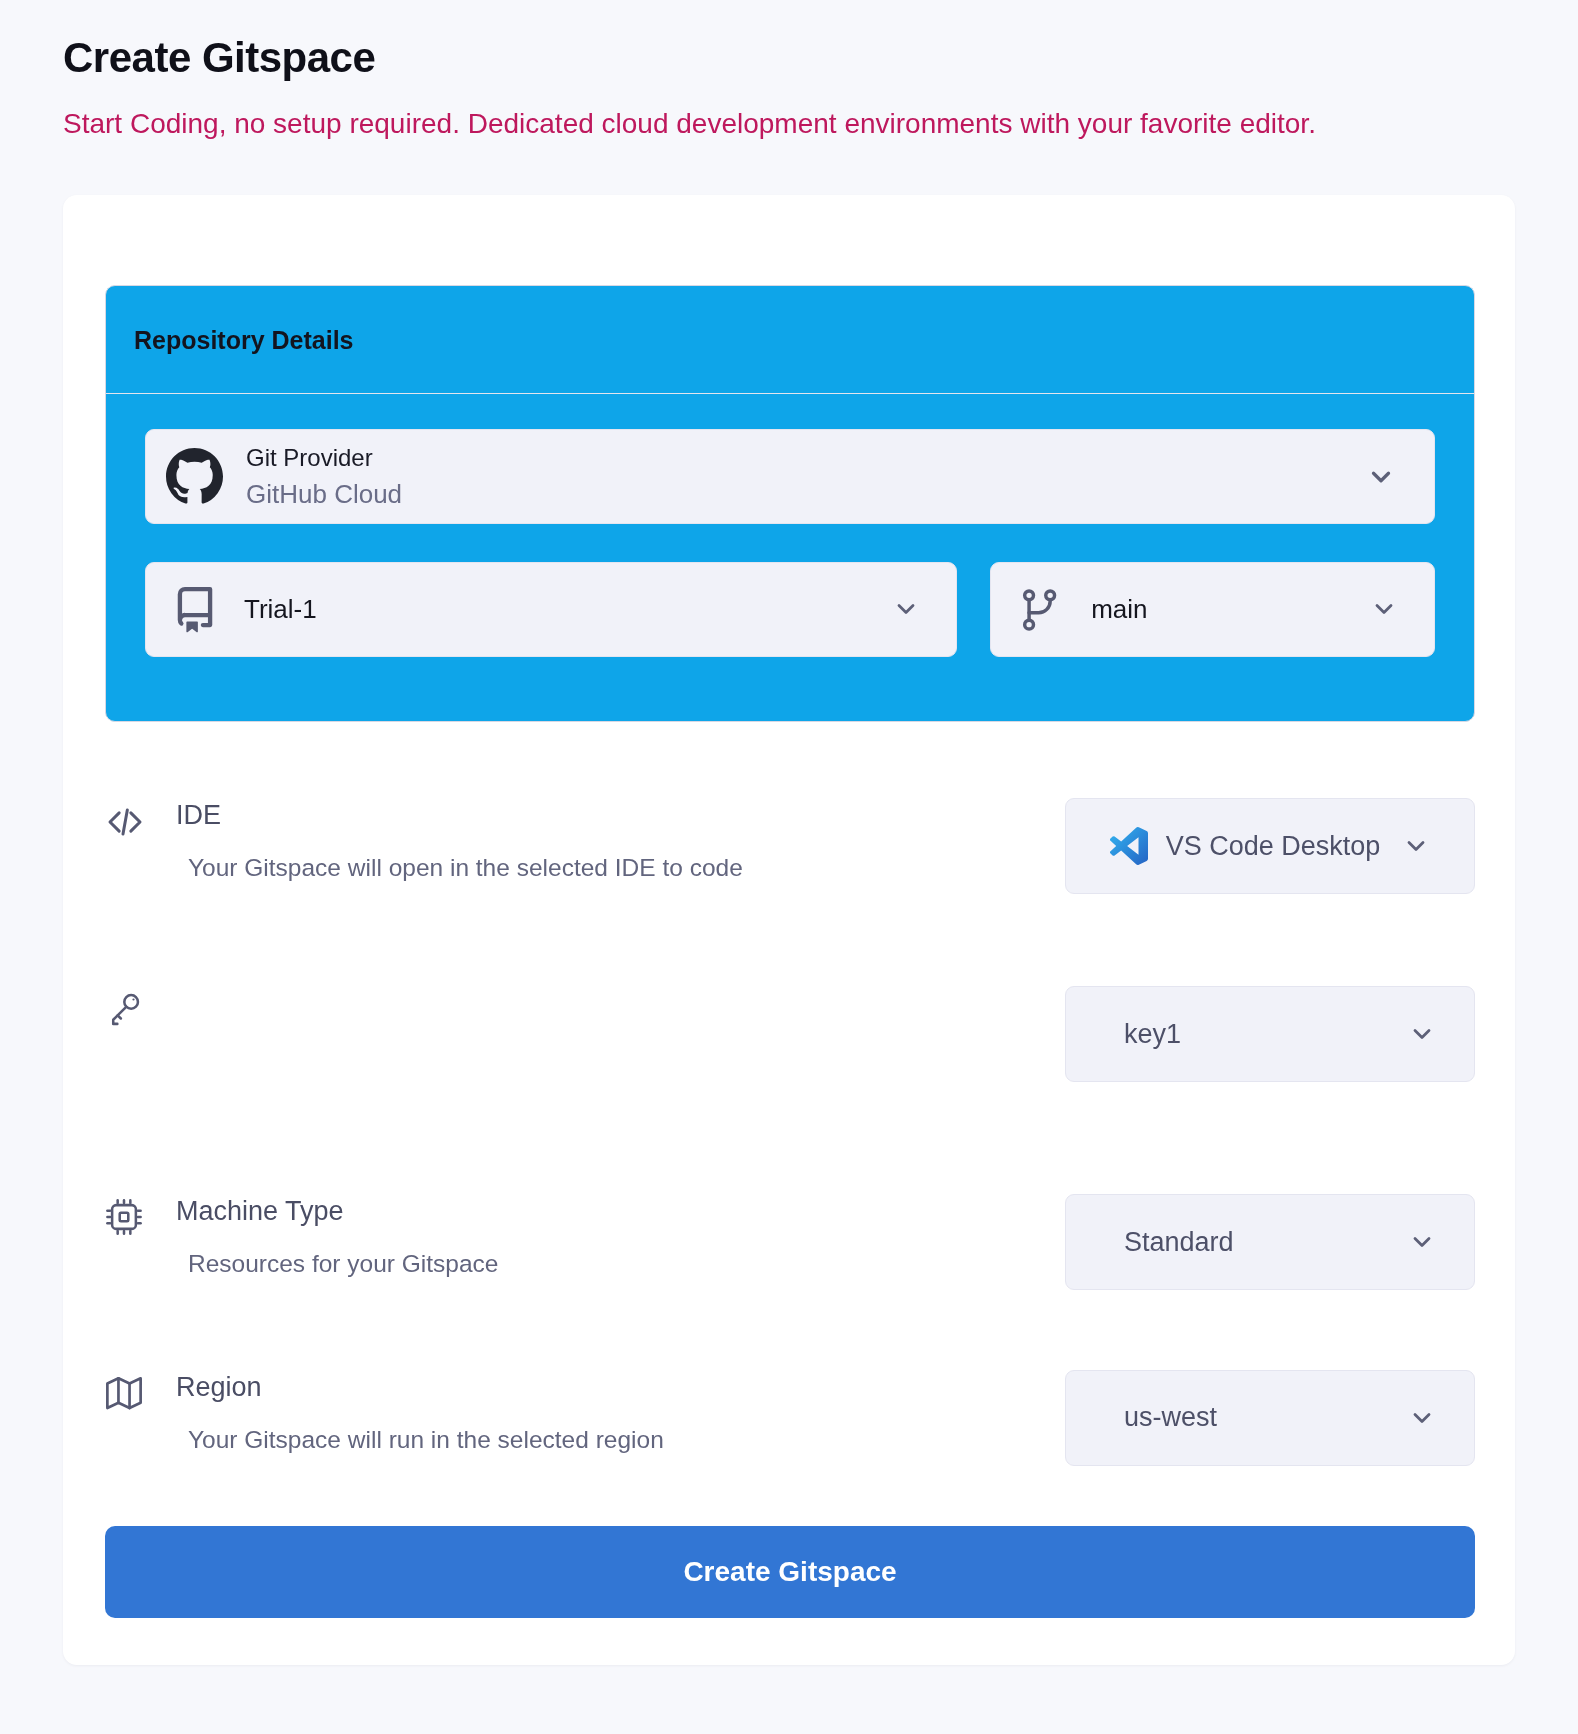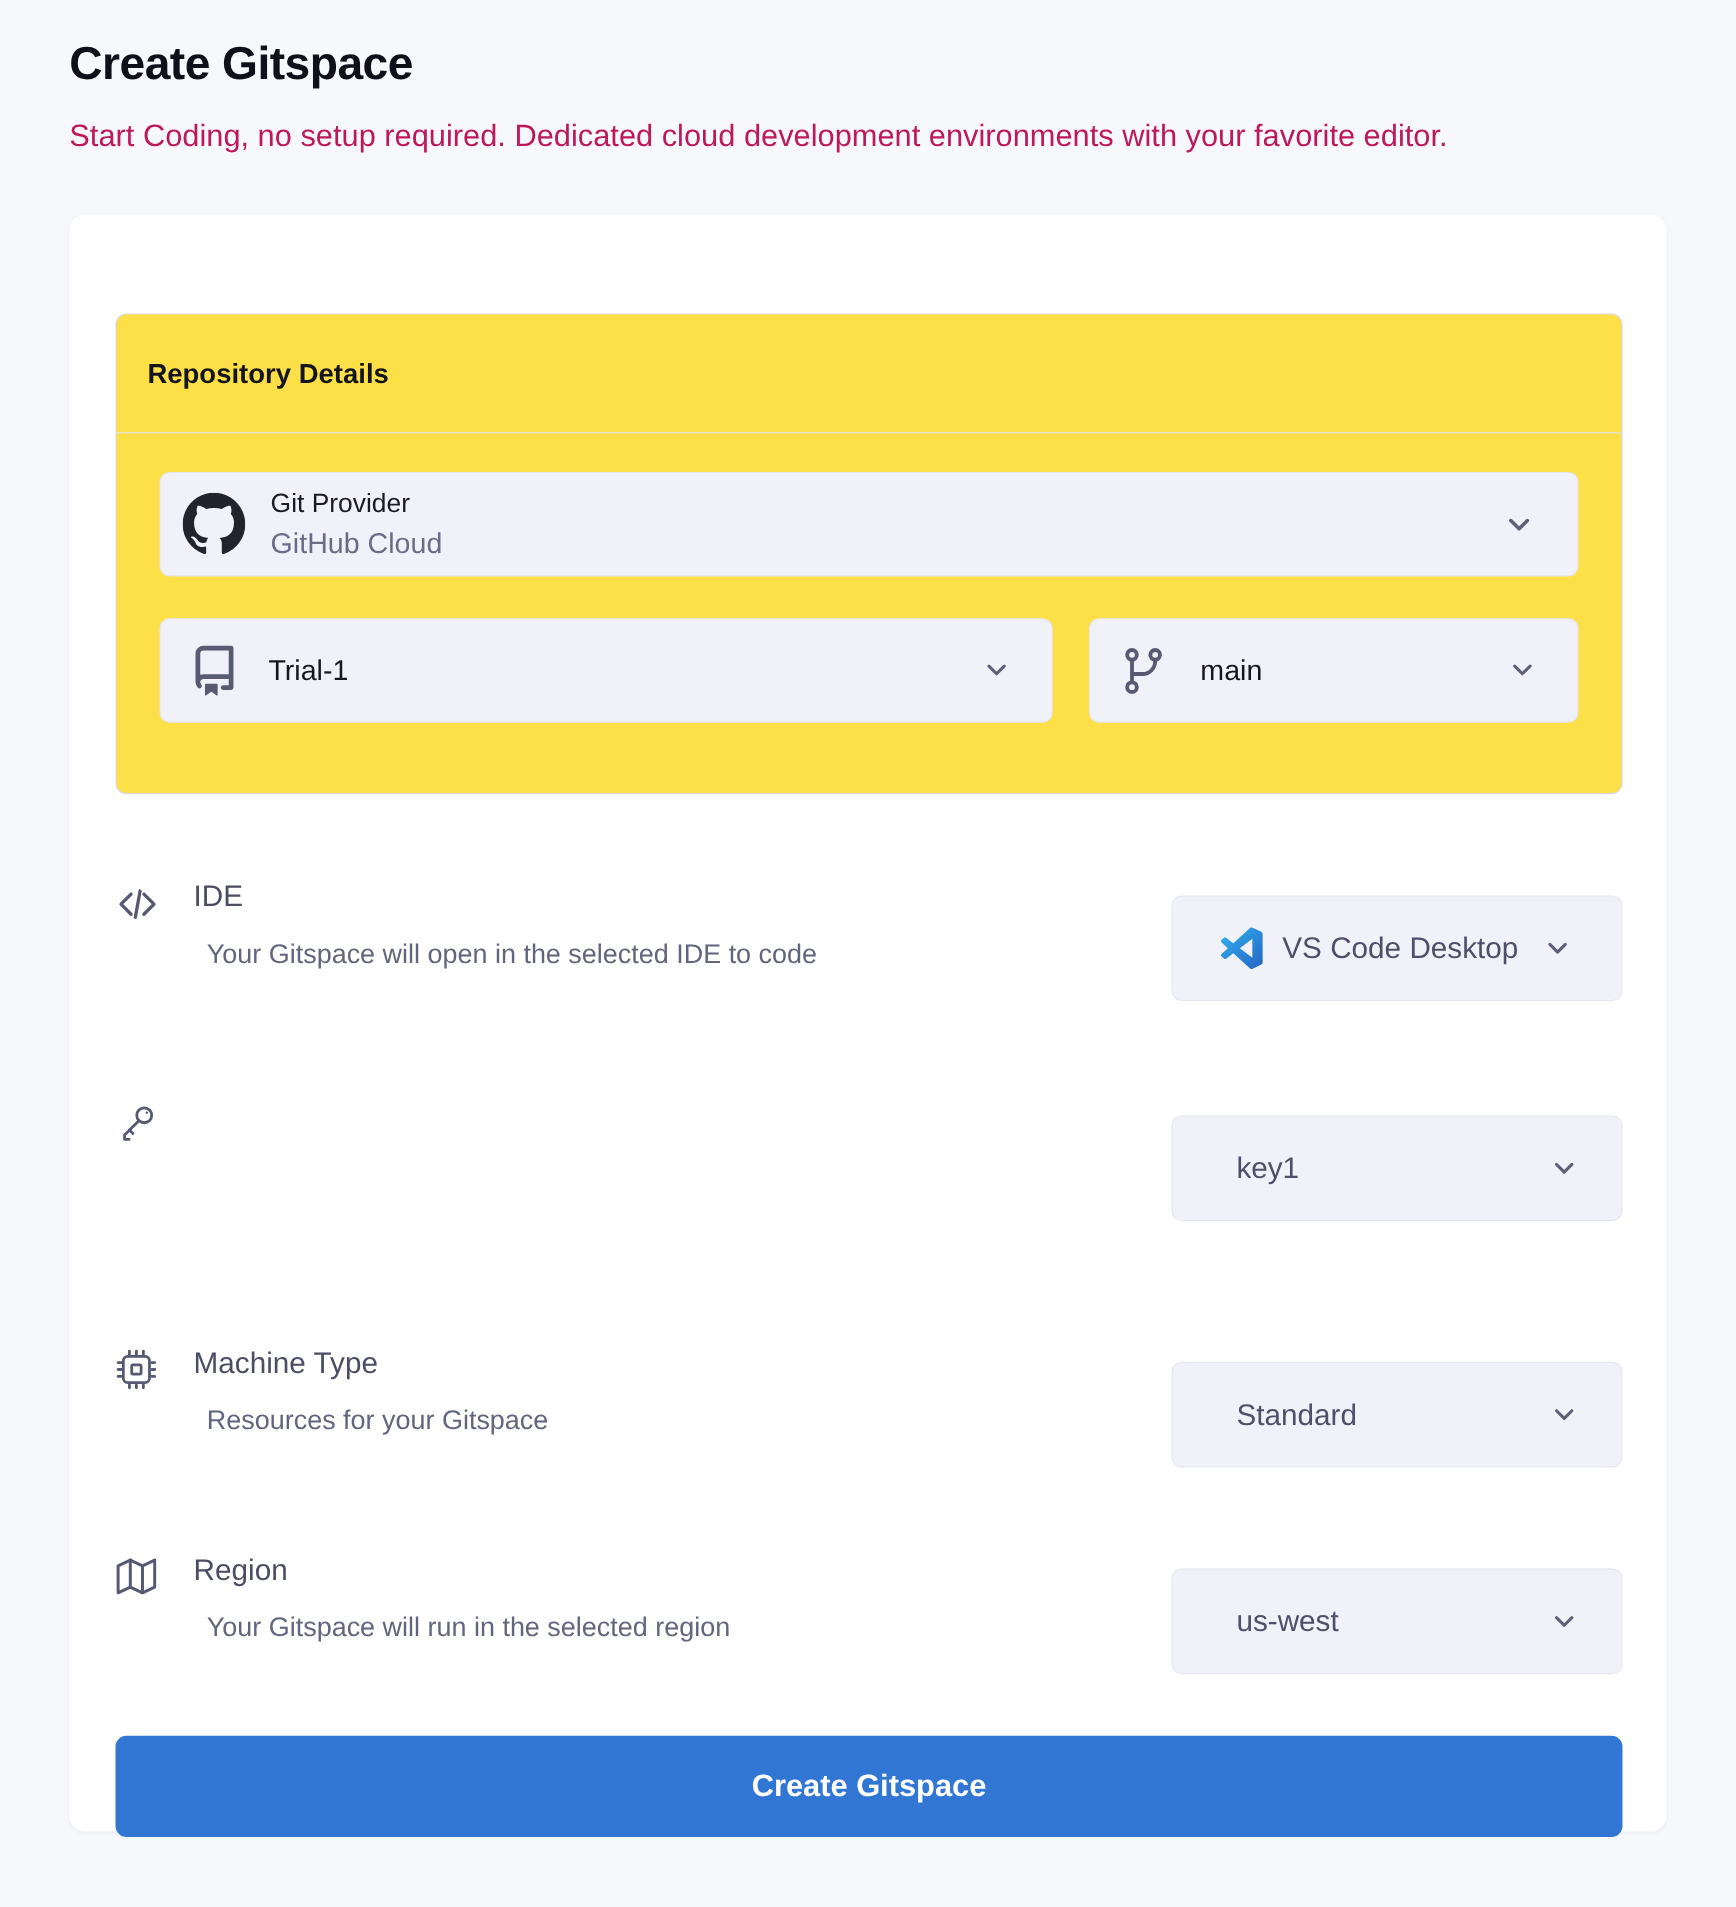--- a/index.html
+++ b/index.html
@@ -16,21 +16,21 @@
   .page-subtitle { margin:0; font-size:28px; line-height:1.55; color:#be185d; max-width:1360px; }
 
   .panel {
     margin-top:50px; background:#ffffff; border-radius:14px;
     height:1470px; width:1452px;
     box-shadow:0 1px 3px rgba(25,28,50,0.05);
     padding:90px 40px 0 42px;
   }
 
   
-  .repo-card { border:1px solid #d7d8e4; border-radius:10px; background:#fde047; }
+  .repo-card { border:1px solid #d7d8e4; border-radius:10px; background:#0ea5e9; }
   .repo-card-header {
     padding:40px 28px 38px 28px;
     font-size:25px; font-weight:700; color:#13141e;
     border-bottom:1px solid #e4e5ee;
   }
   .repo-card-body { padding:35px 39px 64px 39px; }
 
   .field {
     background:#f1f2f9; border:1px solid #e4e5f0; border-radius:9px;
     display:flex; align-items:center; cursor:pointer;
@@ -57,21 +57,21 @@
   .m-machine { margin-top:112px; }
   .s-icon { width:40px; height:40px; flex:0 0 40px; margin:4px 31px 0 0; color:#565972; }
   .s-text { max-width:805px; }
   .s-title { font-size:27px; color:#4a4d64; margin:2px 0 20px; }
   .s-desc { font-size:24.5px; color:#62657e; line-height:1.42; margin:12px; }
 
   .s-field {
     margin-left:auto; width:410px; height:96px;
     background:#f1f2f9; border:1px solid #e4e5f0; border-radius:9px;
     display:flex; align-items:center; cursor:pointer;
-    font-size:27px; color:#4d5068; padding:0 38px 0 58px;margin-top:16px;
+    font-size:27px; color:#4d5068; padding:0 38px 0 58px;
   }
   .s-field .s-value { white-space:nowrap; }
   .s-field .chev-sm { margin-left:auto; width:28px; height:28px; }
 
   .s-field.centered { justify-content:center; padding:0 24px; gap:18px; }
   .s-field.centered .chev-sm { margin-left:4px; }
   .vscode-logo { width:38px; height:38px; flex:0 0 38px; }
 
   .create-btn {
     display:block; margin-top:56px; width:1370px; height:92px;

